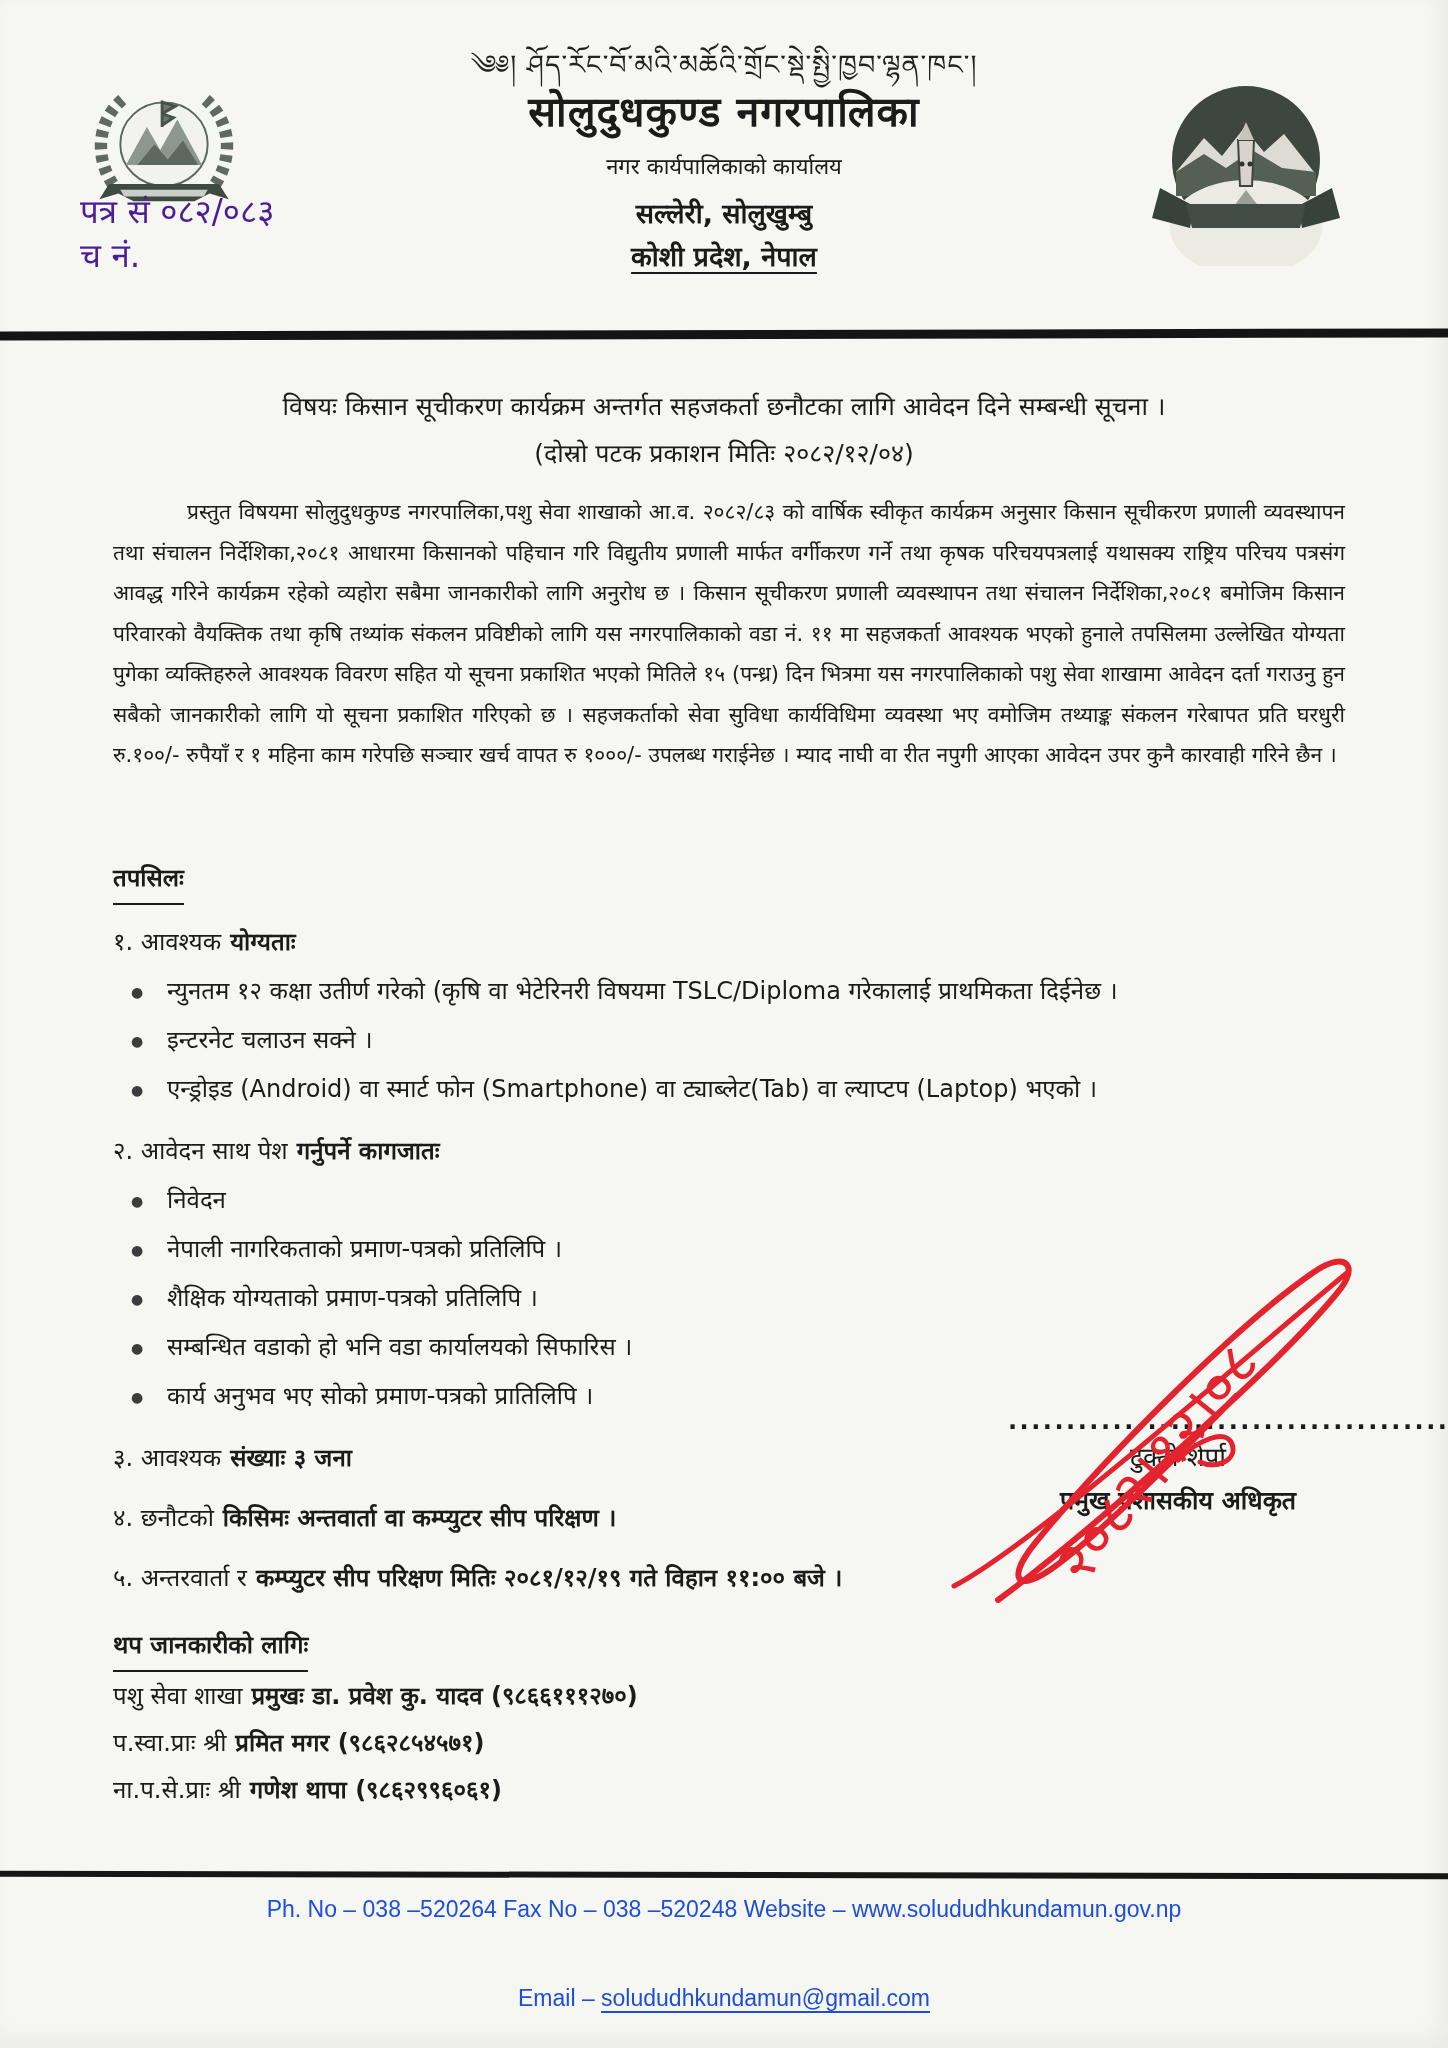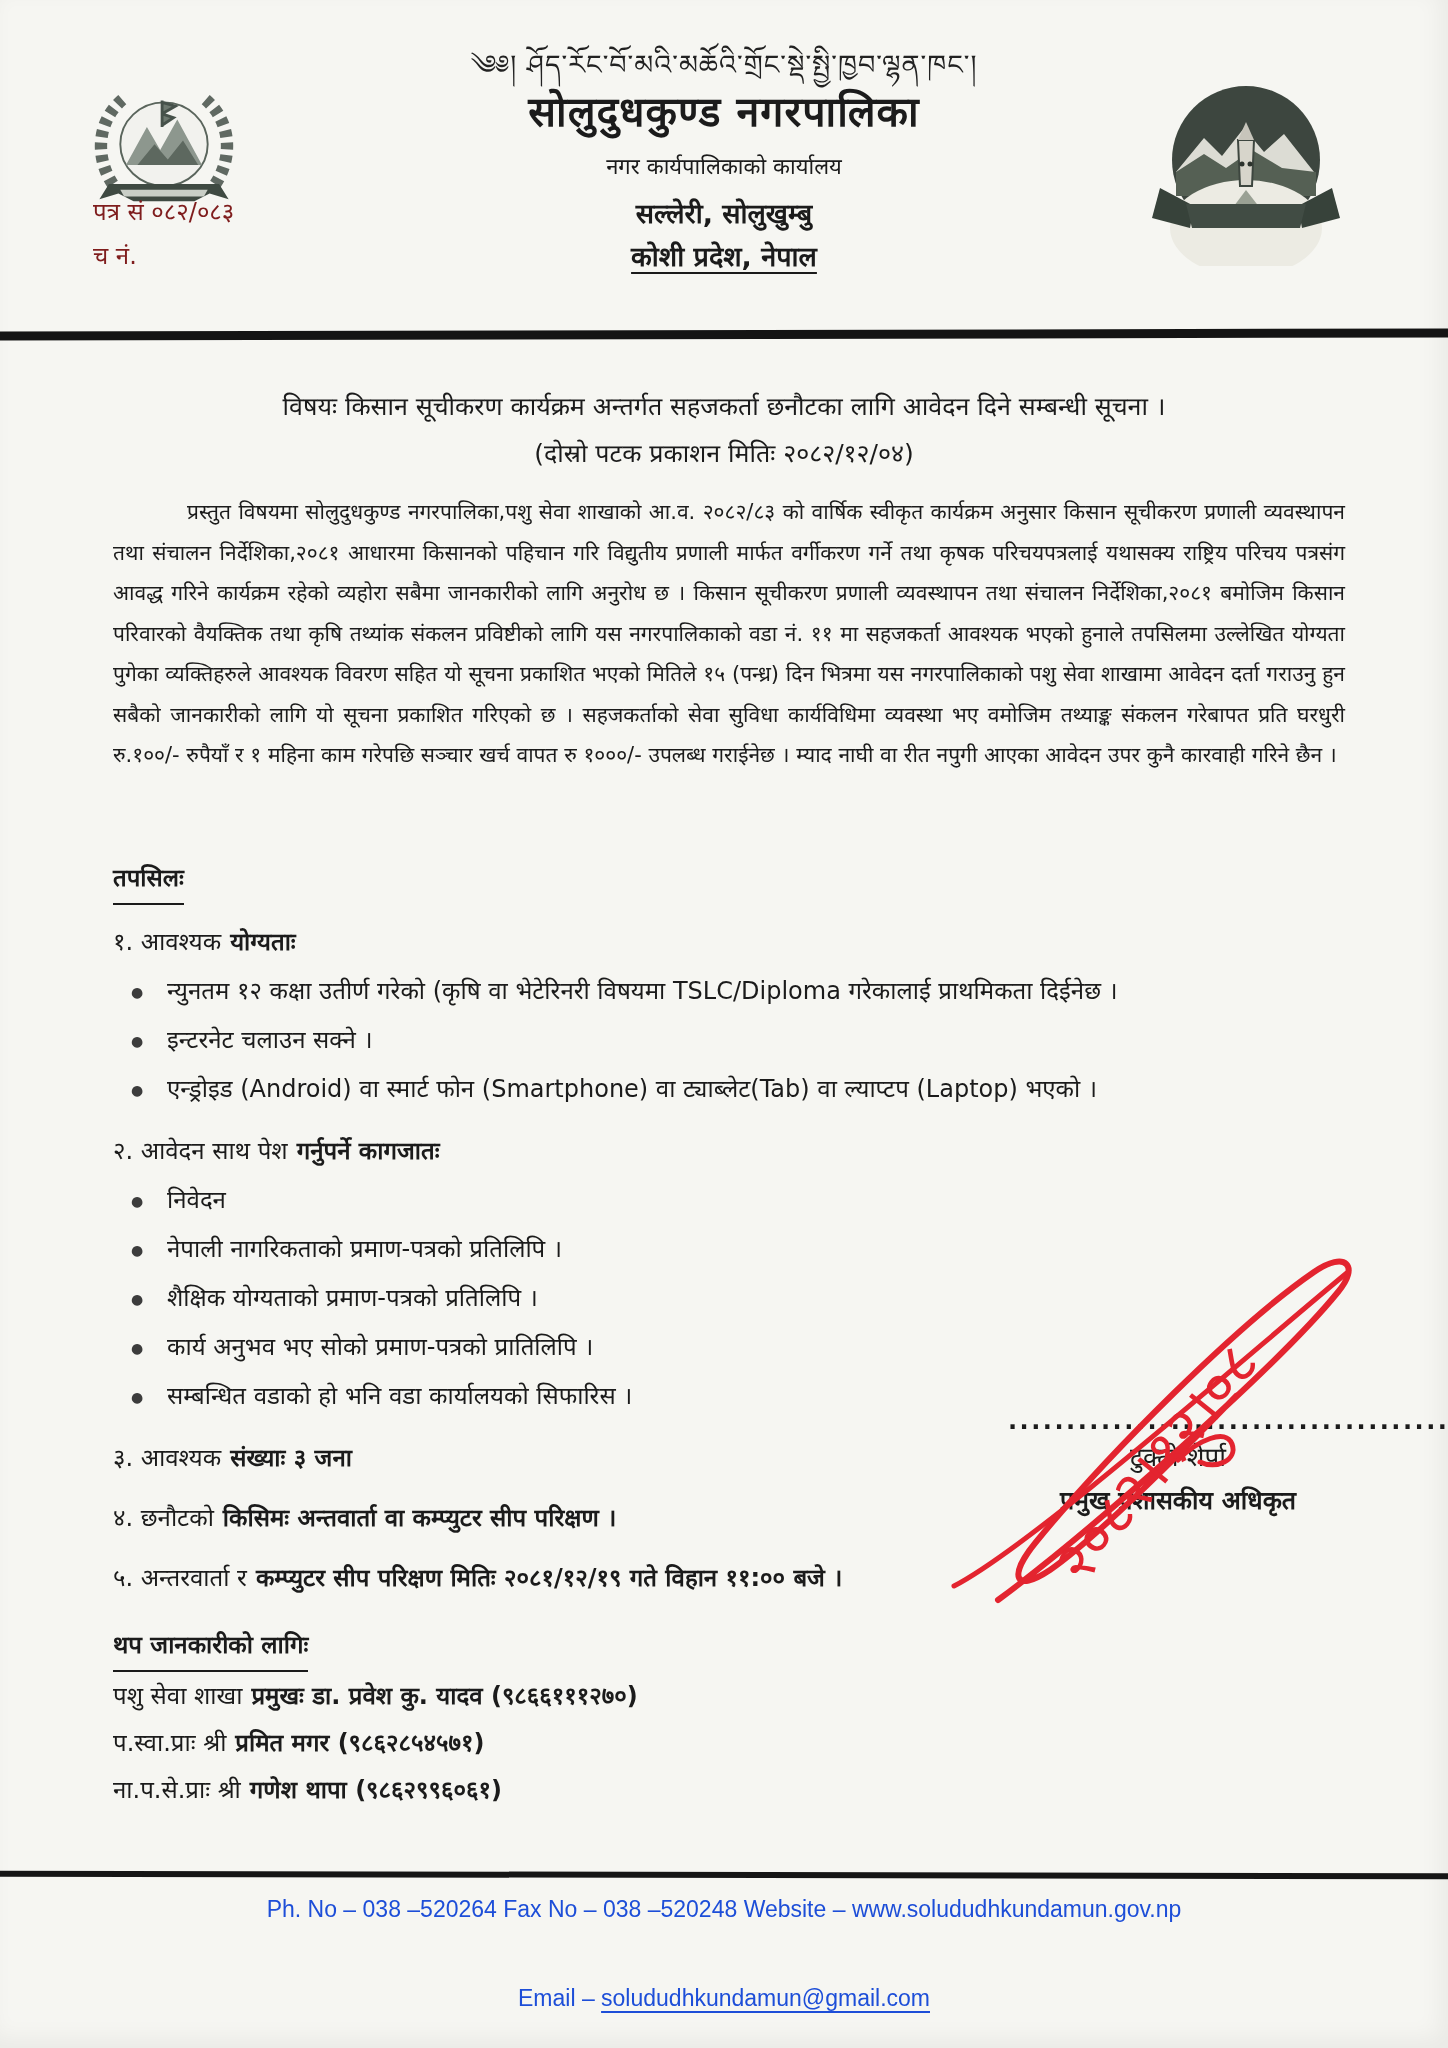--- a/index.html
+++ b/index.html
@@ -11,21 +11,21 @@
   }
   
   .tibetan{position:absolute;top:34px;left:0;right:0;text-align:center;font-size:27px;letter-spacing:1px;color:#222;}
   .head-center{position:absolute;top:82px;left:0;right:0;text-align:center;}
   .muni{font-size:41px;font-weight:700;letter-spacing:1px;}
   .office{font-size:22px;font-weight:500;margin-top:12px;}
   .addr1{font-size:27px;font-weight:600;margin-top:14px;}
   .addr2{font-size:27px;font-weight:600;margin-top:6px;text-decoration:underline;text-underline-offset:6px;}
   .emblem-left{position:absolute;left:86px;top:72px;width:156px;height:152px;}
   .logo-right{position:absolute;left:1142px;top:76px;width:220px;height:190px;}
-  .ref{position:absolute;left:93px;top:190px;font-size:24px;line-height:44px;color:#7f1d1d;}
+  .ref{position:absolute;left:80px;top:190px;font-size:33px;line-height:44px;color:#4c1d95;}
   .rule{position:absolute;top:330px;left:0;width:100%;height:9px;background:#141414;transform:rotate(-0.12deg);}
   
   .subject{position:absolute;top:383px;left:0;right:0;text-align:center;font-size:25px;font-weight:400;line-height:47px;}
   
   .para{
     position:absolute;top:492px;left:113px;width:1232px;margin:0;
     font-size:21px;line-height:40.5px;text-align:justify;text-indent:74px;
   }
   .main-list{position:absolute;top:860px;left:113px;width:1235px;font-size:24px;}
   .underlined{display:inline-block;border-bottom:2px solid #1b1b1b;padding-bottom:10px;font-weight:600;}
@@ -118,22 +118,22 @@
       <li>एन्ड्रोइड (Android) वा स्मार्ट फोन (Smartphone) वा ट्याब्लेट(Tab) वा ल्याप्टप (Laptop) भएको ।</li>
     </ul>
 
     <div class="numline">
       <span class="lbl">२. आवेदन साथ पेश</span><span class="b">गर्नुपर्ने कागजातः</span>
     </div>
     <ul class="blt">
       <li>निवेदन</li>
       <li>नेपाली नागरिकताको प्रमाण-पत्रको प्रतिलिपि ।</li>
       <li>शैक्षिक योग्यताको प्रमाण-पत्रको प्रतिलिपि ।</li>
+      <li>सम्बन्धित वडाको हो भनि वडा कार्यालयको सिफारिस ।</li>
       <li>कार्य अनुभव भए सोको प्रमाण-पत्रको प्रातिलिपि ।</li>
-      <li>सम्बन्धित वडाको हो भनि वडा कार्यालयको सिफारिस ।</li>
     </ul>
 
     <div class="numline">
       <span class="lbl">३. आवश्यक</span><span class="b">संख्याः ३ जना</span>
     </div>
     <div class="numline">
       <span class="lbl">४. छनौटको</span><span class="b">किसिमः अन्तवार्ता वा कम्प्युटर सीप परिक्षण ।</span>
     </div>
     <div class="numline">
       <span class="lbl">५. अन्तरवार्ता र</span><span class="b">कम्प्युटर सीप परिक्षण मितिः २०८१/१२/१९ गते विहान ११:०० बजे ।</span>

